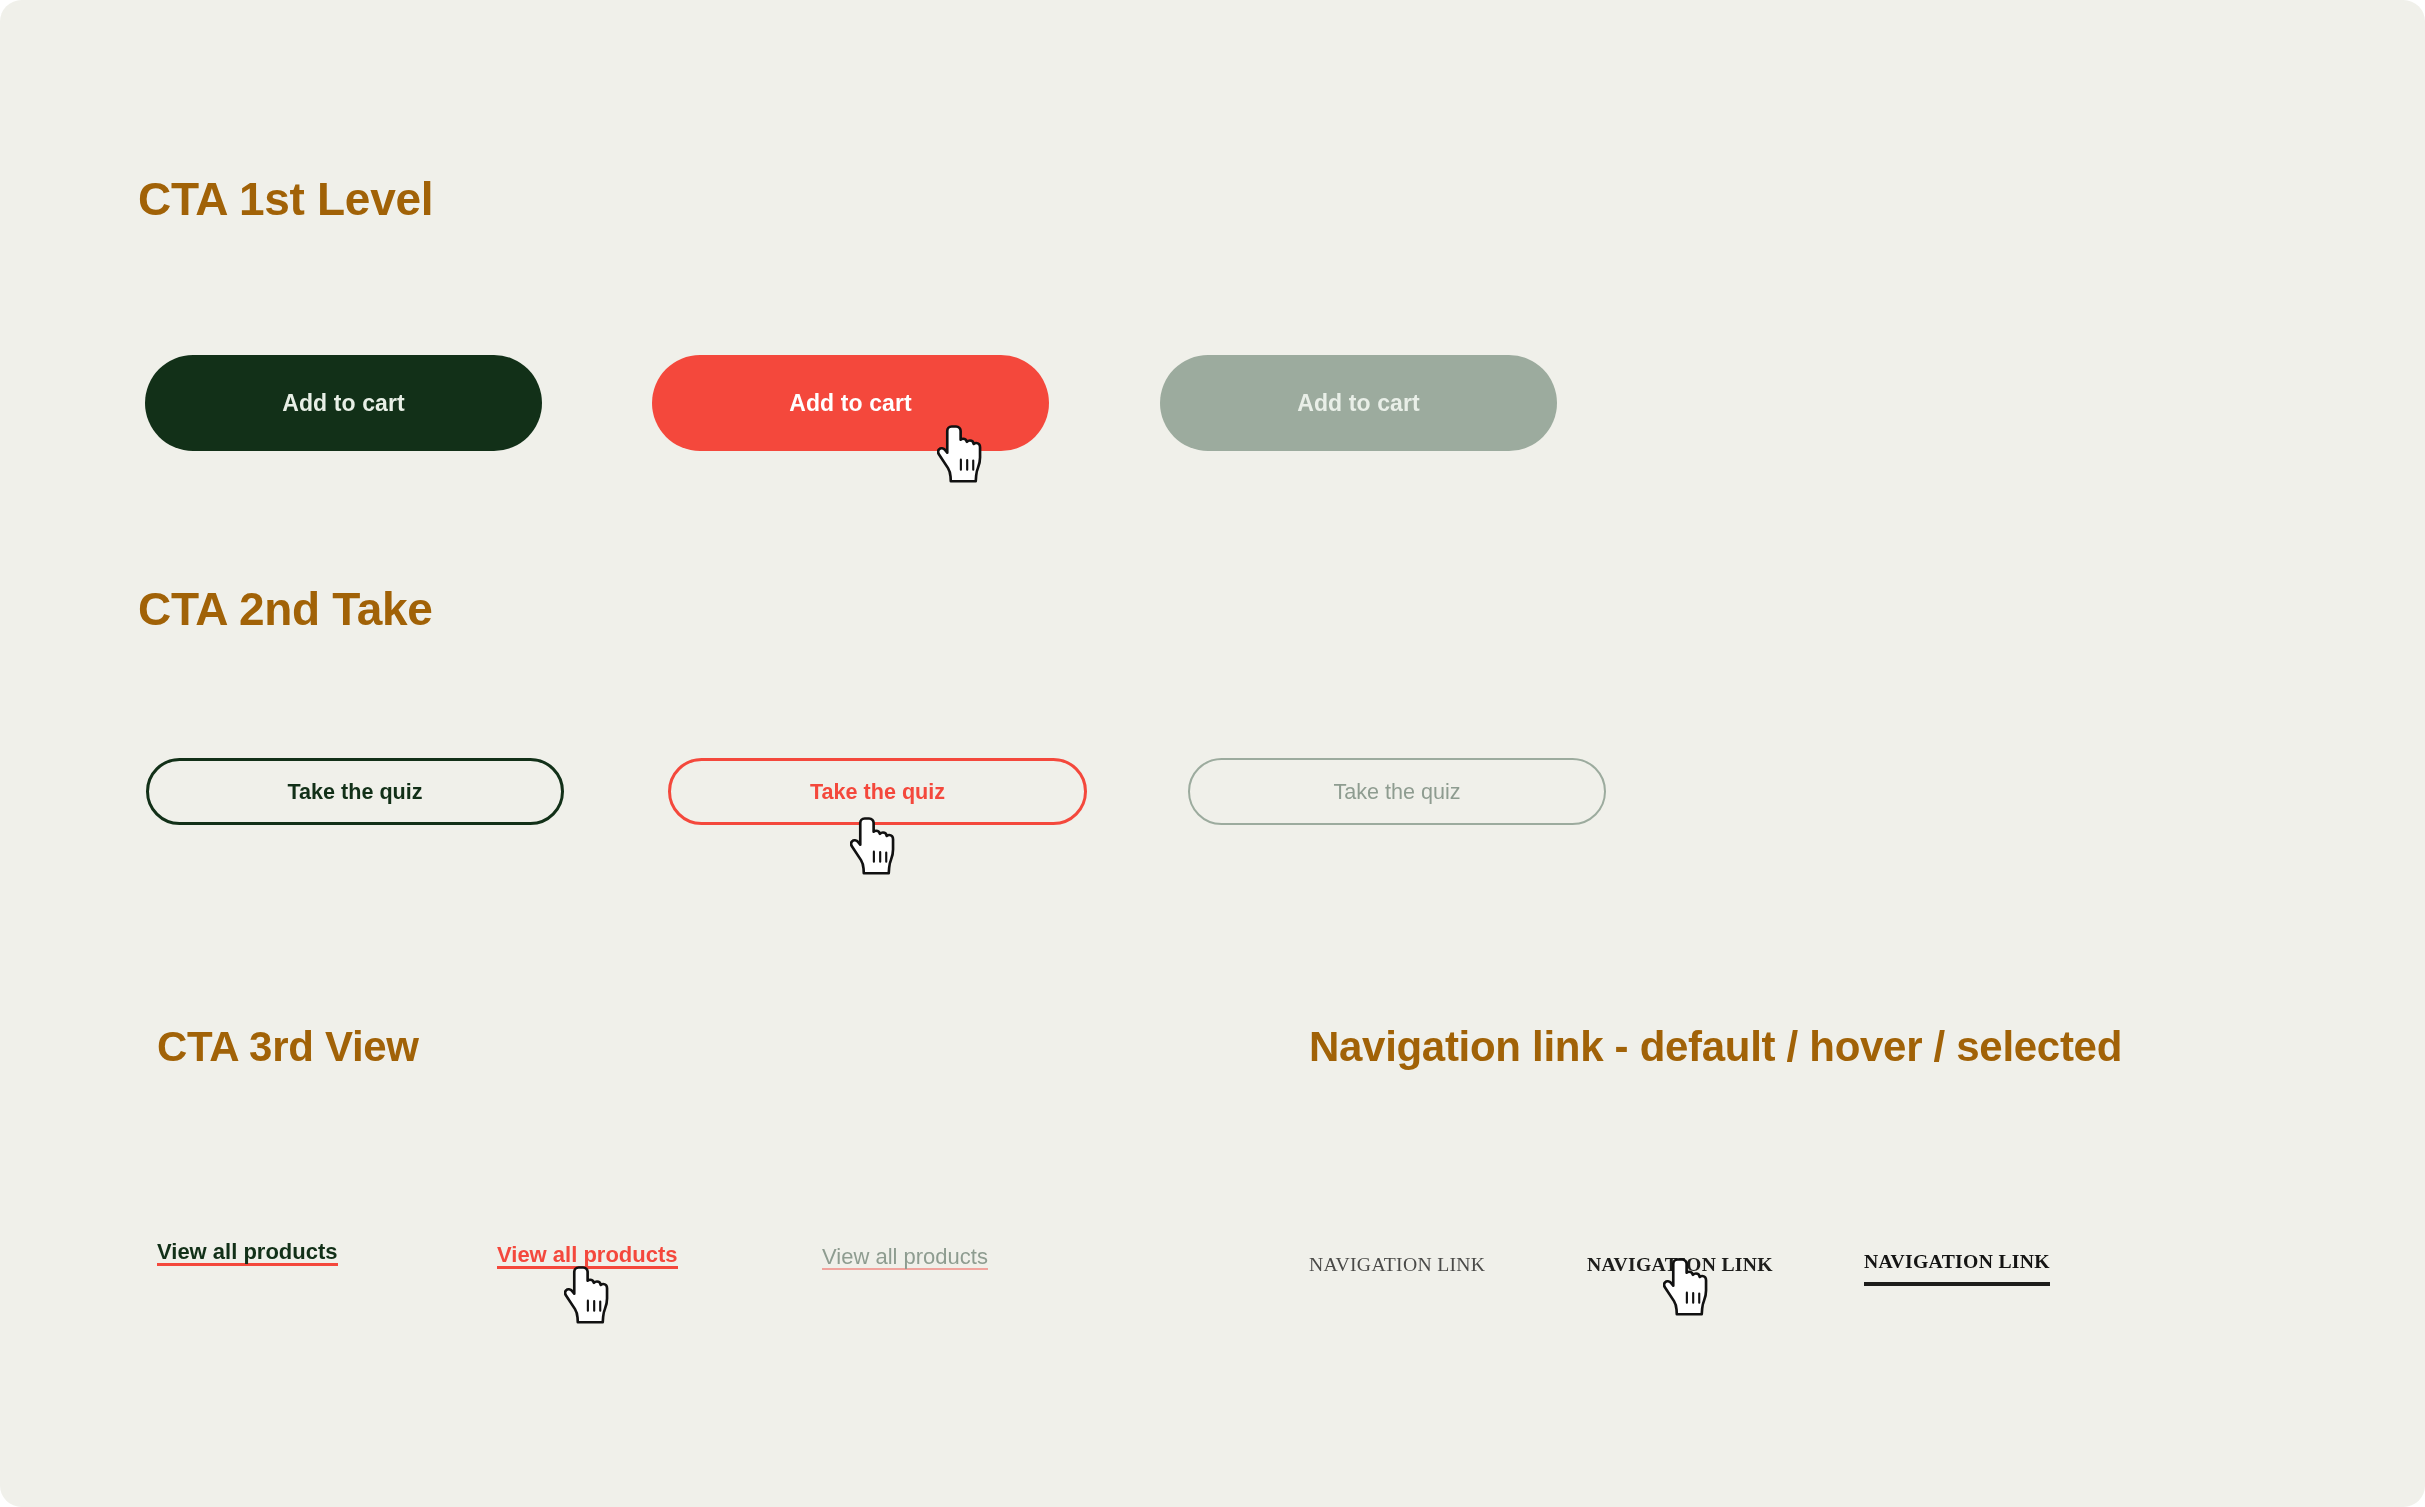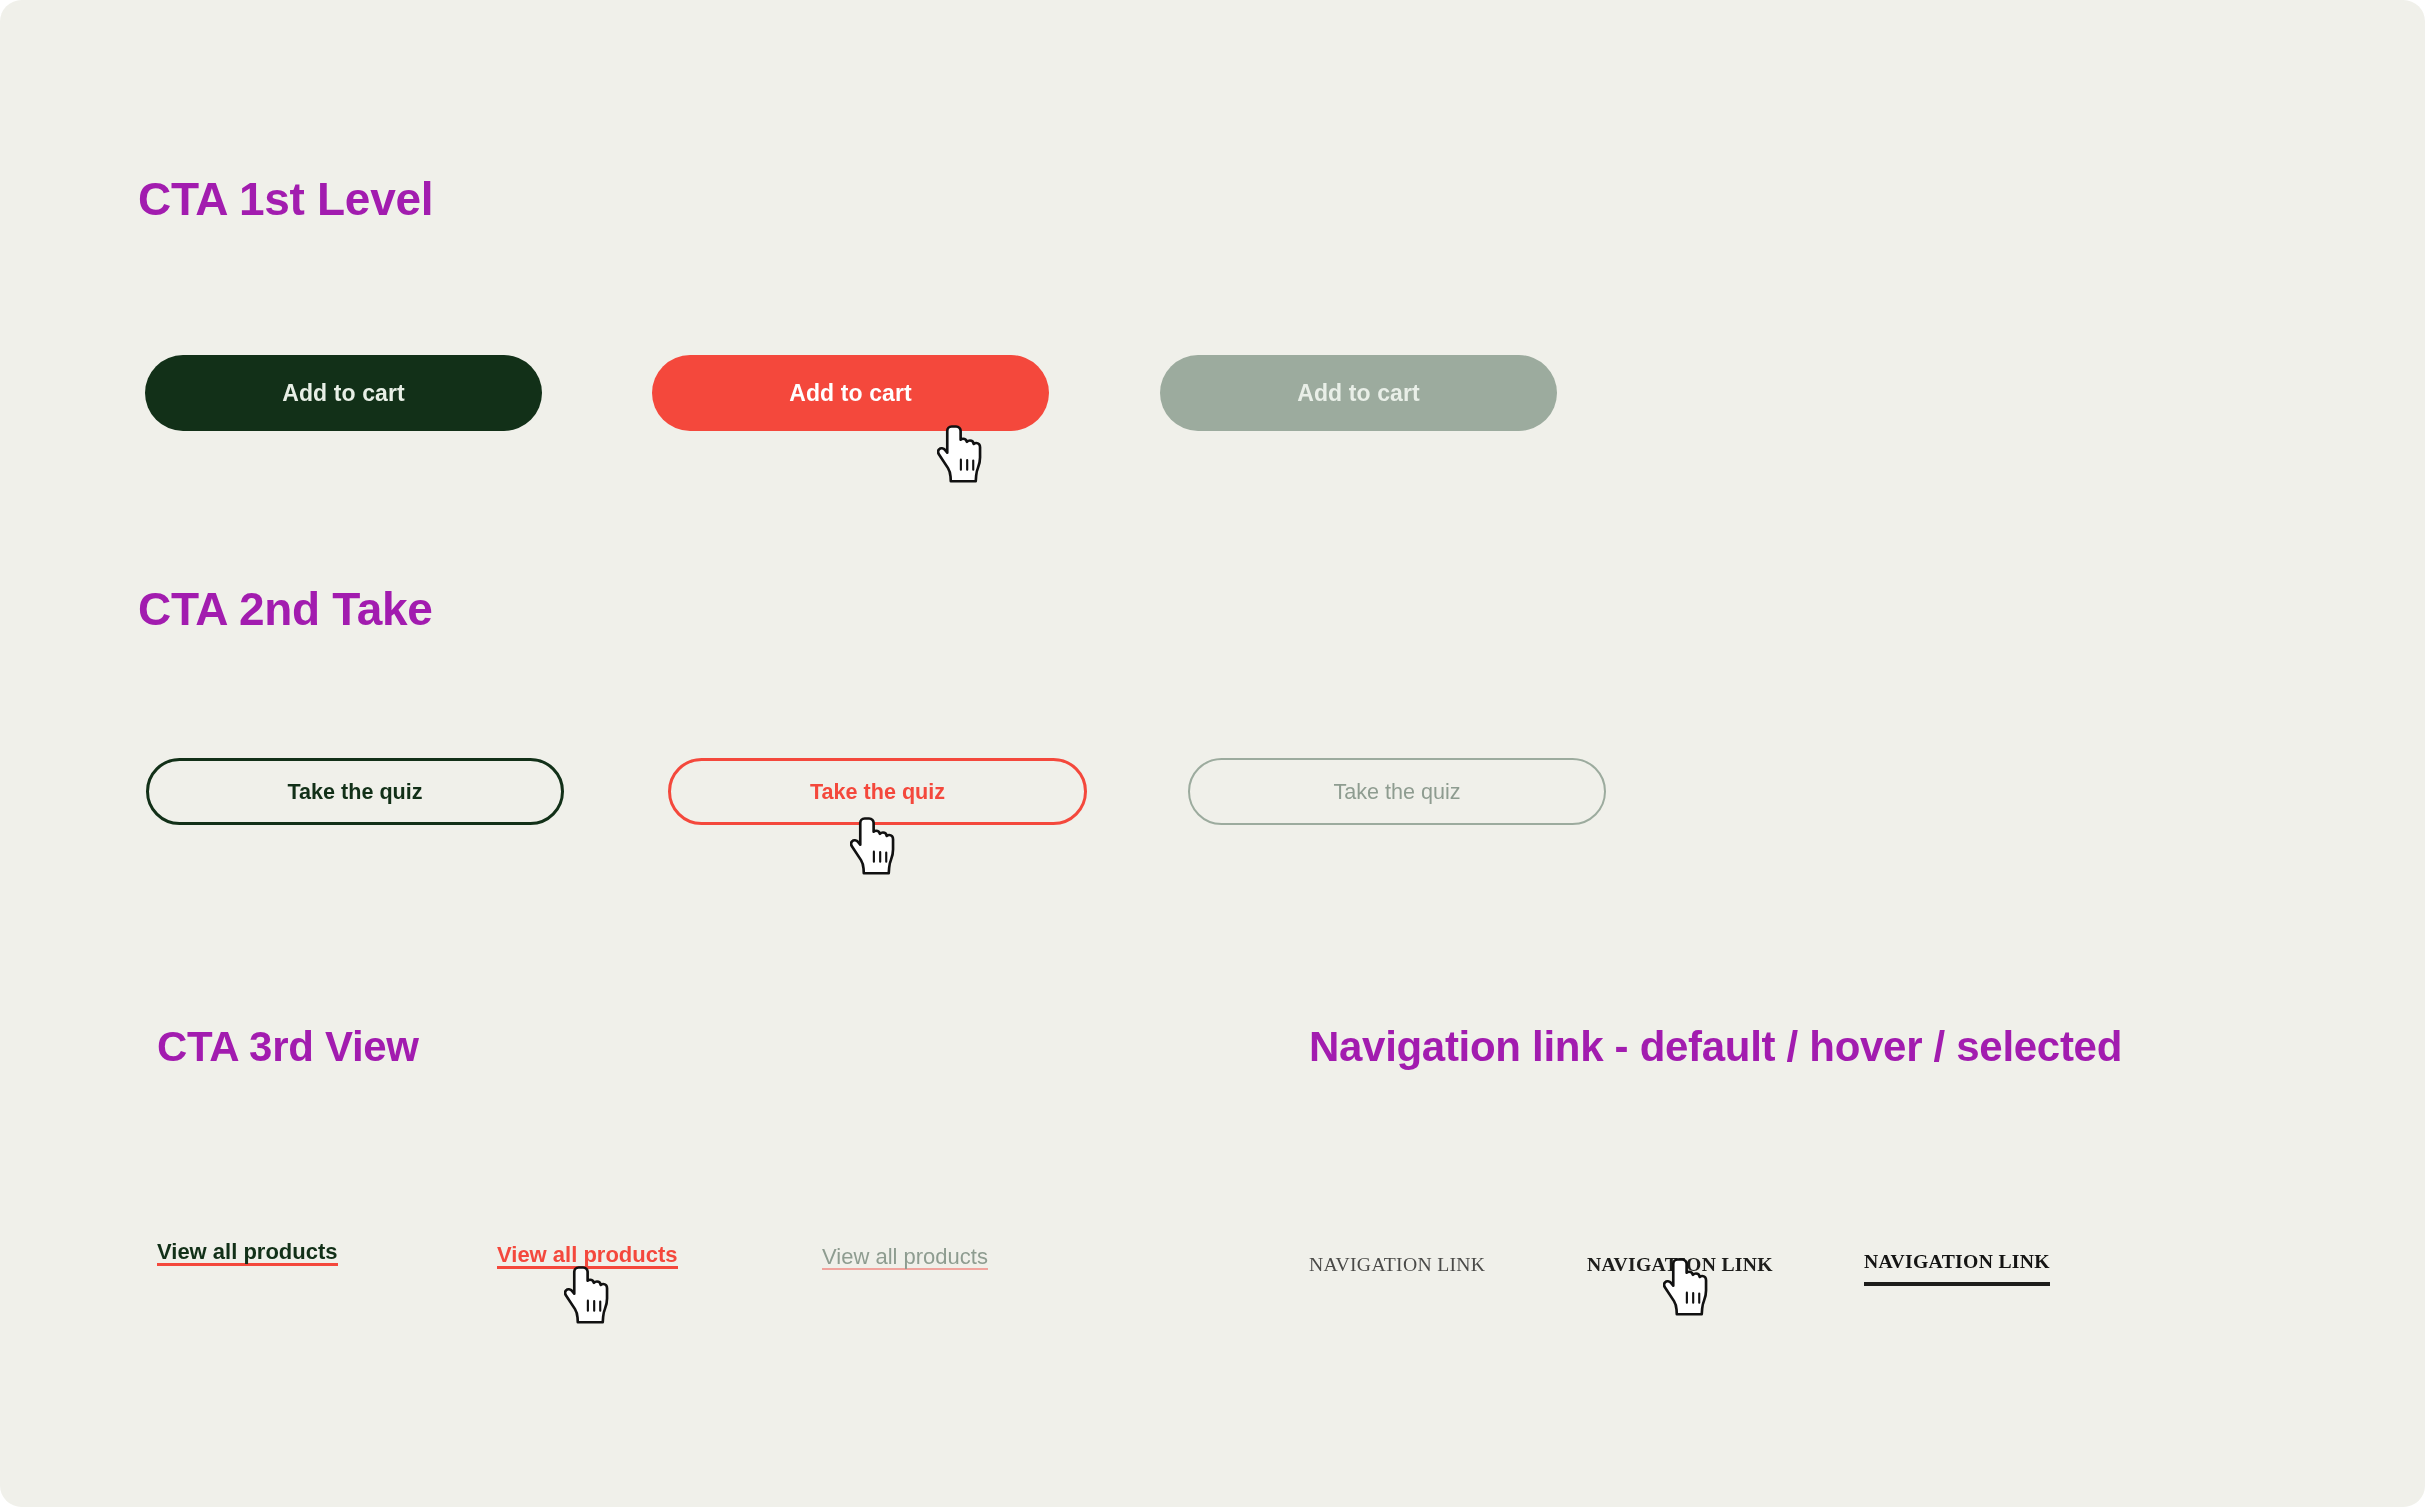--- a/index.html
+++ b/index.html
@@ -18,21 +18,21 @@
     position: absolute;
     inset: 0;
     background: #f0f0ea;
     border-radius: 21.6px;
     overflow: hidden;
   }
 
   
   .heading {
     position: absolute;
-    color: #a21caf;
+    color: #a16207;
     font-weight: 700;
     letter-spacing: -0.3px;
     white-space: nowrap;
     line-height: 1;
   }
   #h-cta1 { left: 138px;  top: 176px;  font-size: 46px; }
   #h-cta2 { left: 138px;  top: 586px;  font-size: 46px; }
   #h-cta3 { left: 157px;  top: 1026px; font-size: 42px; }
   #h-nav  { left: 1309px; top: 1026px; font-size: 42px; }
 
@@ -40,21 +40,21 @@
   .row { position: absolute; }
   #row-primary   { left: 0; top: 355px; width: 100%; height: 114px; }
   #row-secondary { left: 0; top: 758px; width: 100%; height: 108px; }
   #row-tertiary  { left: 0; top: 1241px; width: 1015px; height: 76px; }
   #row-nav       { left: 0; top: 1247px; width: 100%; height: 76px; }
 
   
   .btn-solid {
     position: absolute;
     top: 0;
-    height: 76px;
+    height: 96px;
     border: none;
     border-radius: 48px;
     font-family: "Liberation Sans", sans-serif;
     font-size: 23px;
     font-weight: 700;
     letter-spacing: 0.1px;
     display: flex;
     align-items: center;
     justify-content: center;
     padding: 0;

